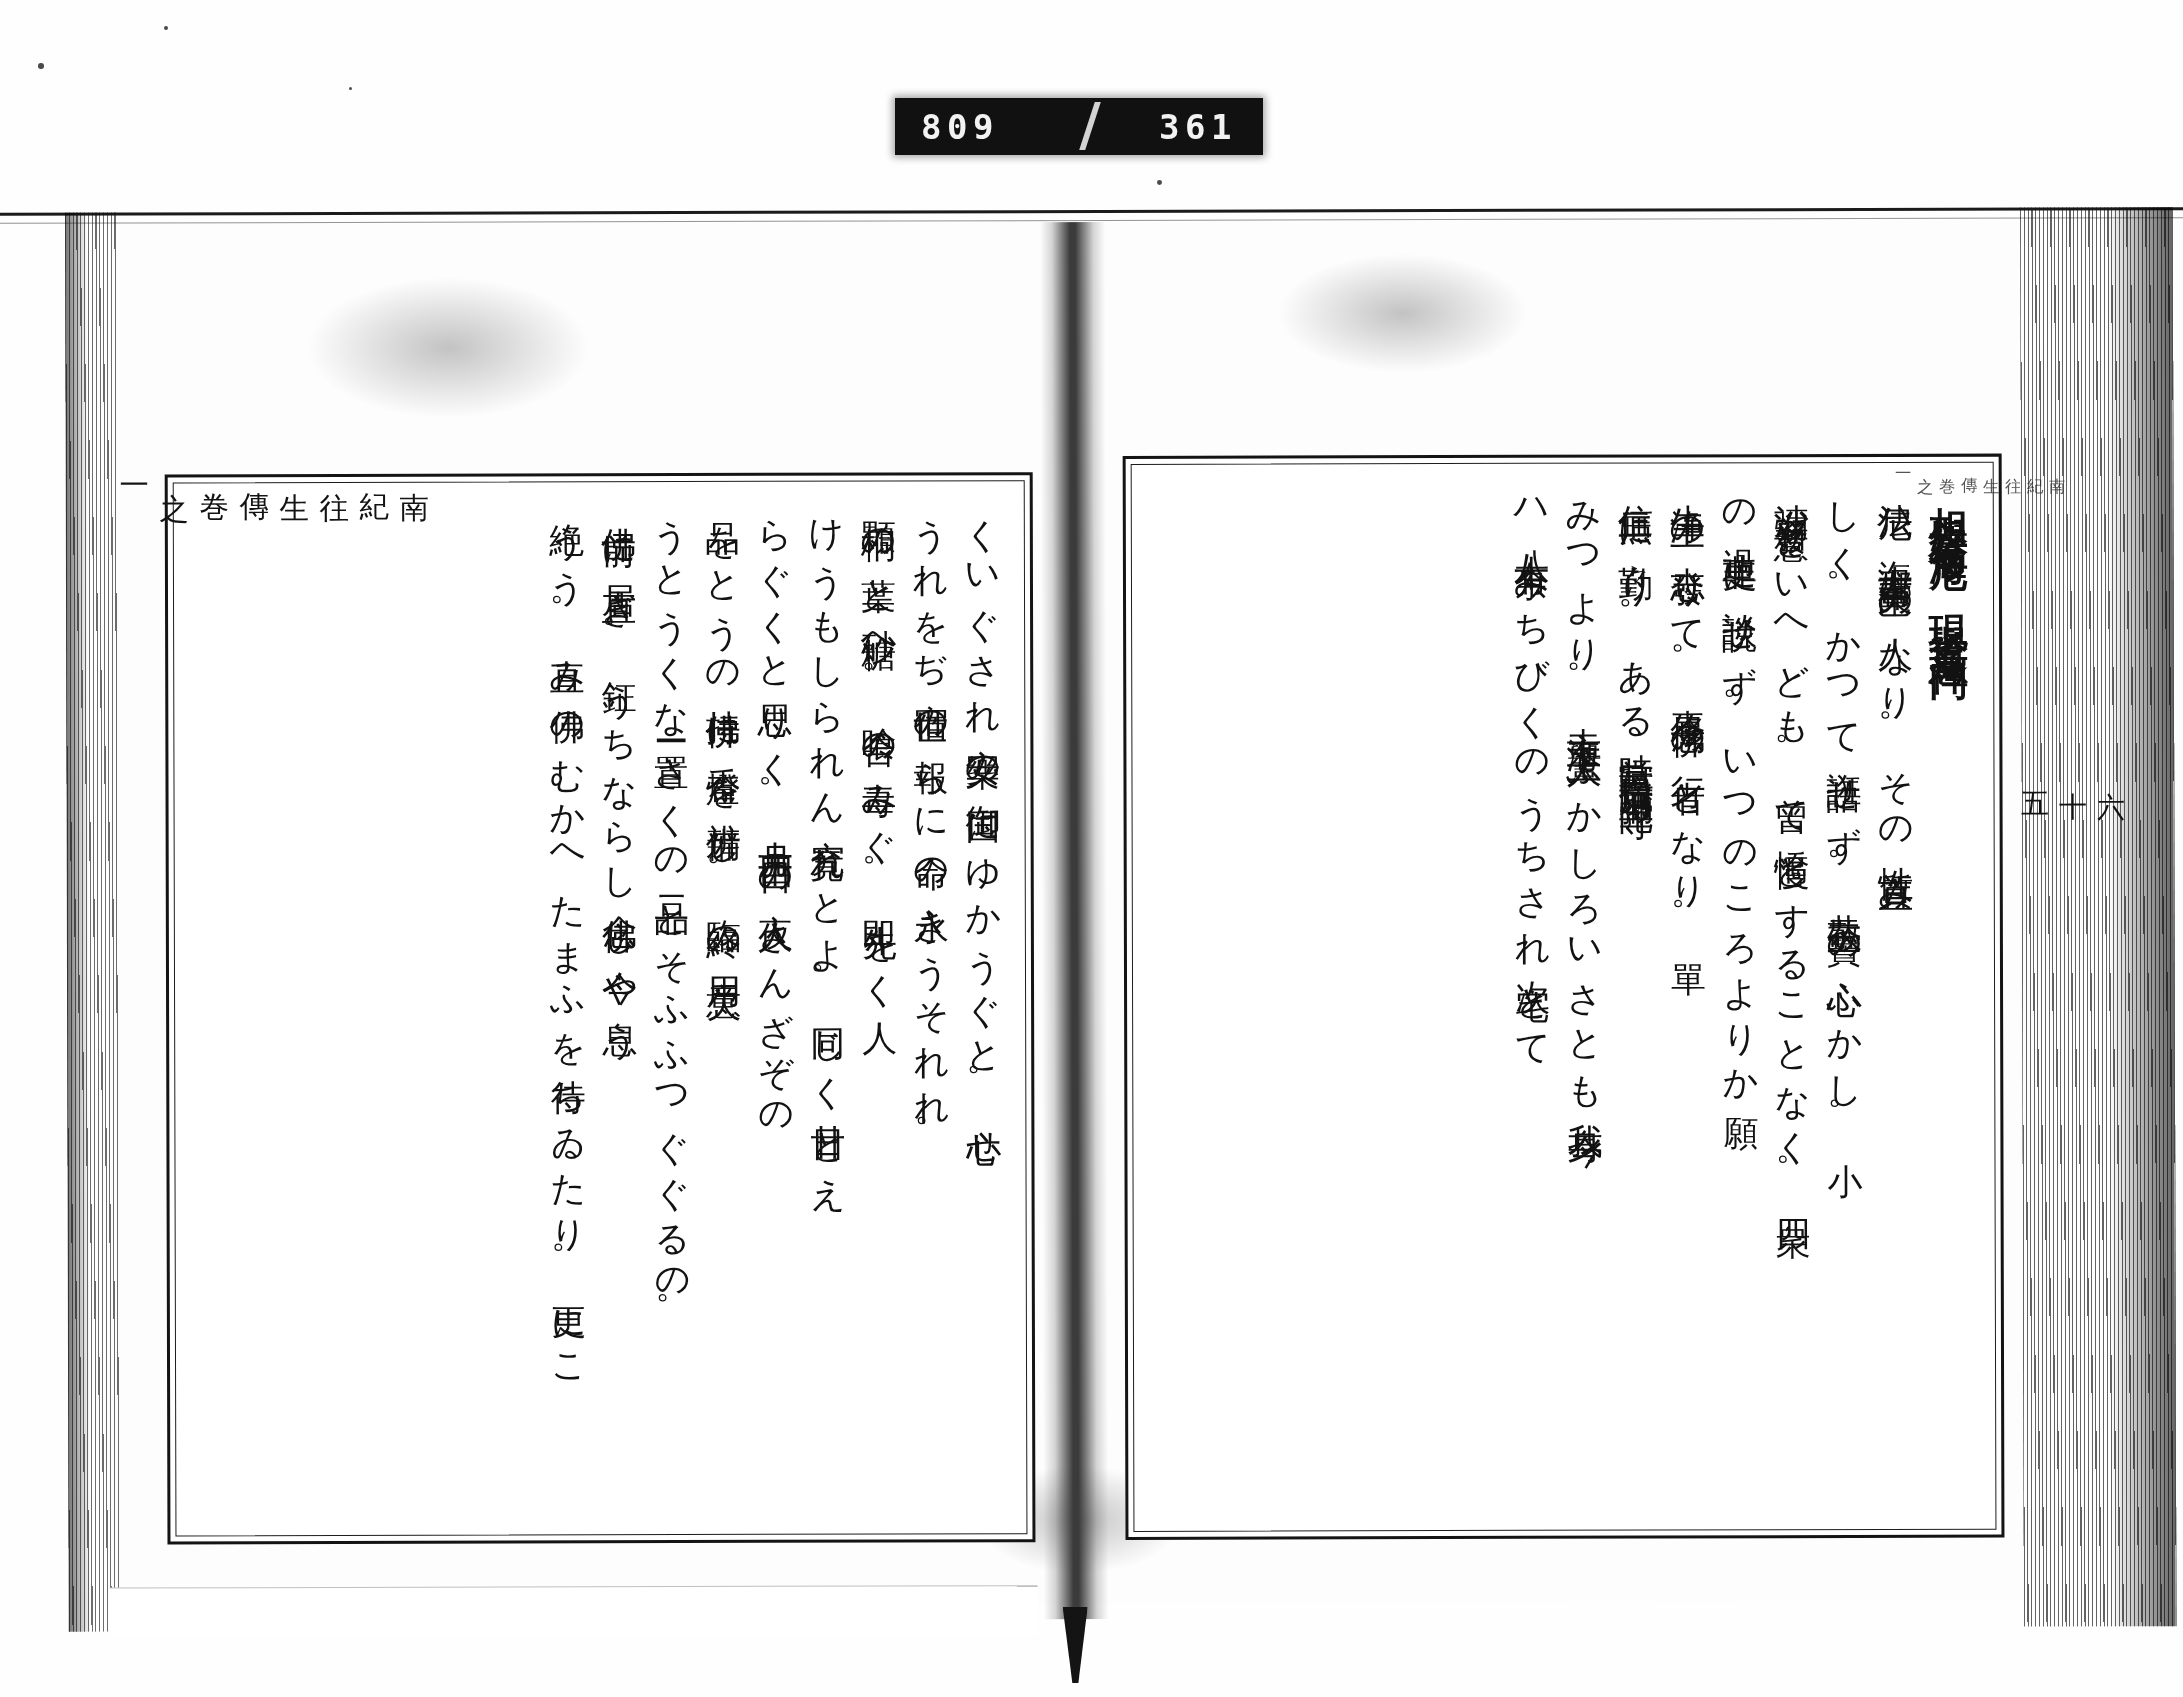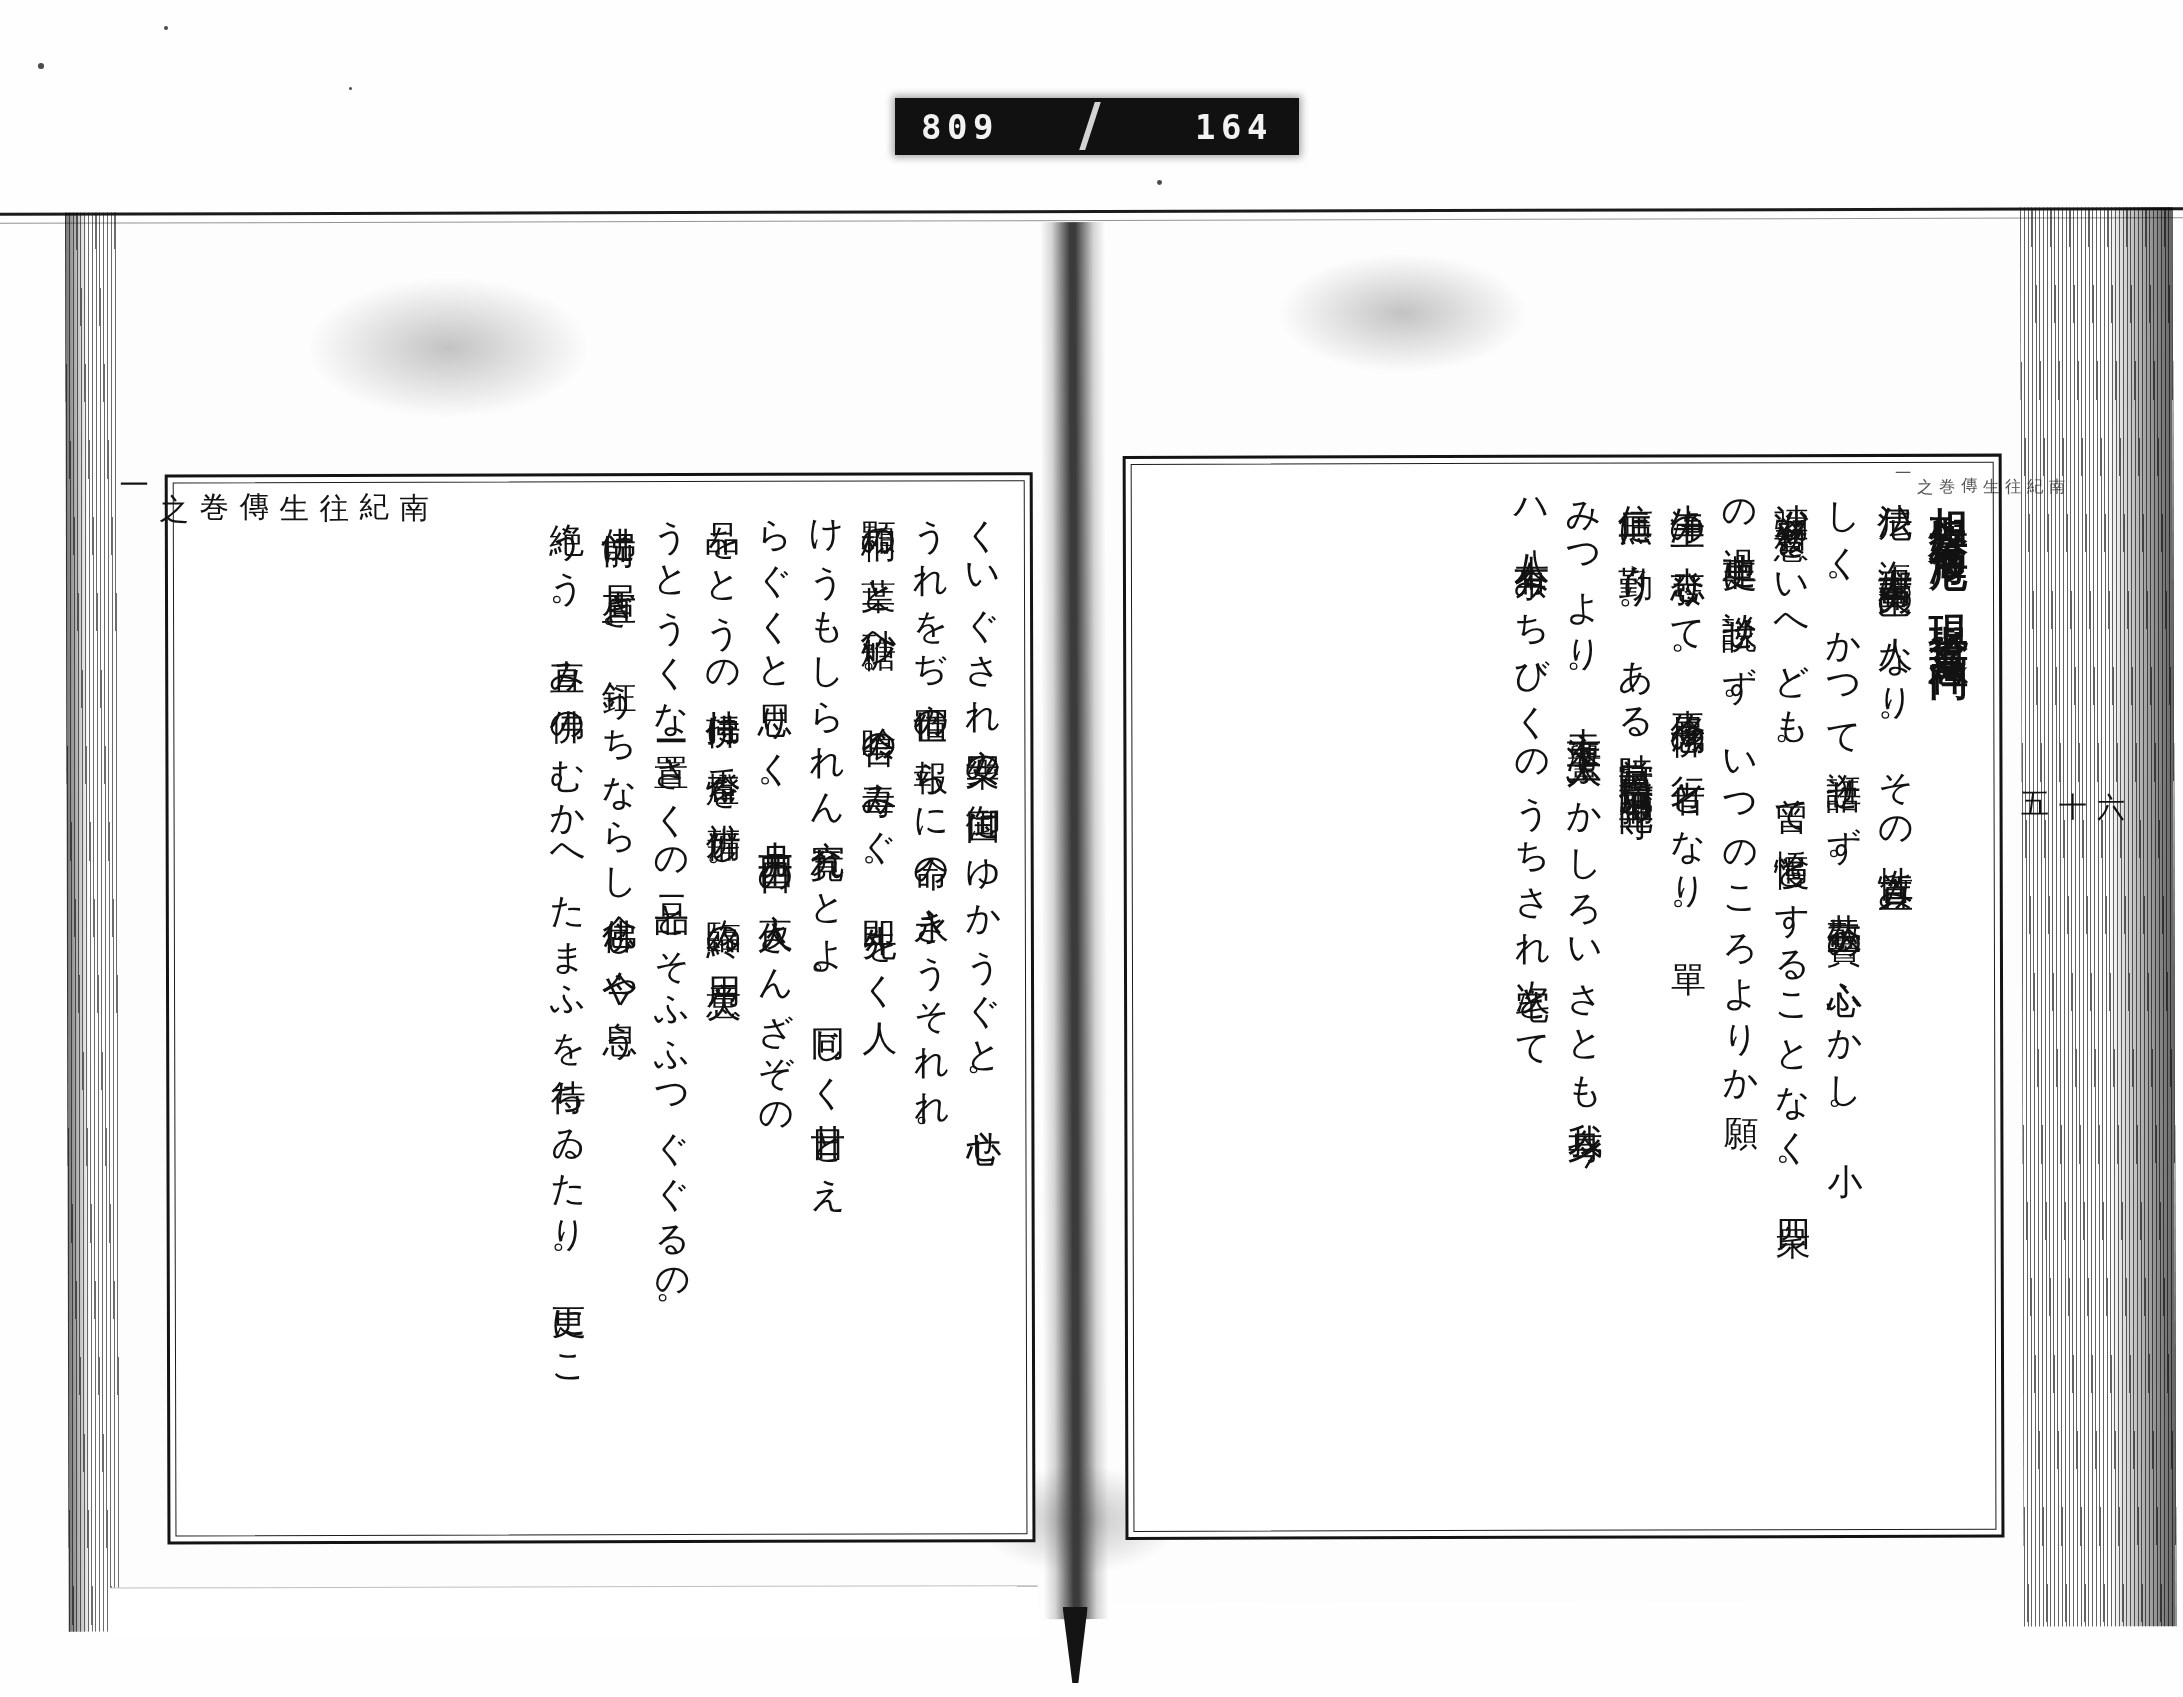--- a/index.html
+++ b/index.html
@@ -28,21 +28,21 @@
     background: #2b2b2b;
     border-radius: 50%;
     opacity: .85;
   }
 
   
   #counter-strip {
     position: absolute;
     left: 895px;
     top: 98px;
-    width: 404px;
+    width: 368px;
     height: 57px;
     background: #111112;
     box-shadow: 0 0 7.6px 3.3px rgba(0,0,0,.35);
   }
   #counter-strip .counter-text {
     position: absolute;
     top: 50%;
     transform: translateY(-50%);
     color: #f2f2f2;
     font-family: "DejaVu Sans Mono", monospace;
@@ -261,21 +261,21 @@
   <div class="speck" style="left:1157px;top:180px; width:4.9px;  height:4.9px;"></div>
   <div class="speck" style="left:1201px;top:248px; width:7.6px; height:11px;"></div>
   <div class="speck" style="left:382px; top:306px; width:6px; height:6px;"></div>
   <div class="speck" style="left:458px; top:377px; width:4.9px;  height:4.9px;"></div>
   <div class="speck" style="left:922px;top:1572px;width:6.5px; height:6.5px;"></div>
   <div class="speck" style="left:390px; top:1599px;width:4.4px;  height:4.4px;"></div>
 
   <div id="counter-strip">
     <div class="counter-text" id="counter-left">809</div>
     <div class="slash"></div>
-    <div class="counter-text" id="counter-right">164</div>
+    <div class="counter-text" id="counter-right">361</div>
   </div>
 
   <div id="book">
     <div id="book-skew">
 
       <div class="book-edge-top"></div>
       <div class="book-edge-top thin"></div>
 
       <div class="page-paper" id="page-left-paper"></div>
       <div class="page-paper" id="page-right-paper"></div>

